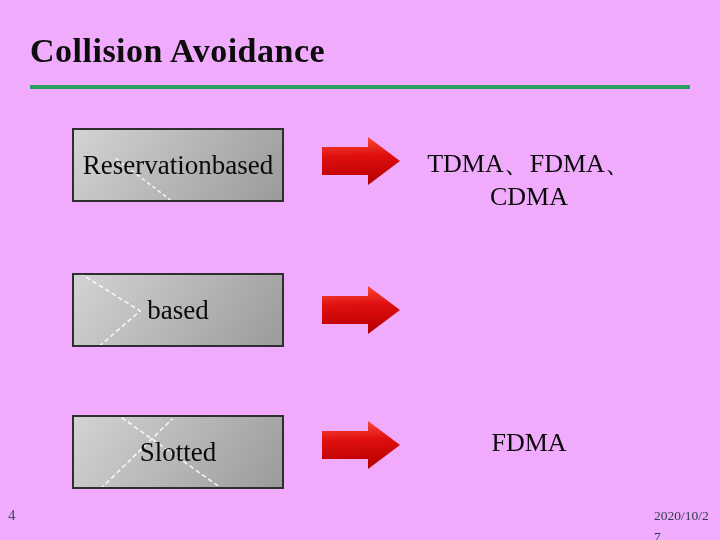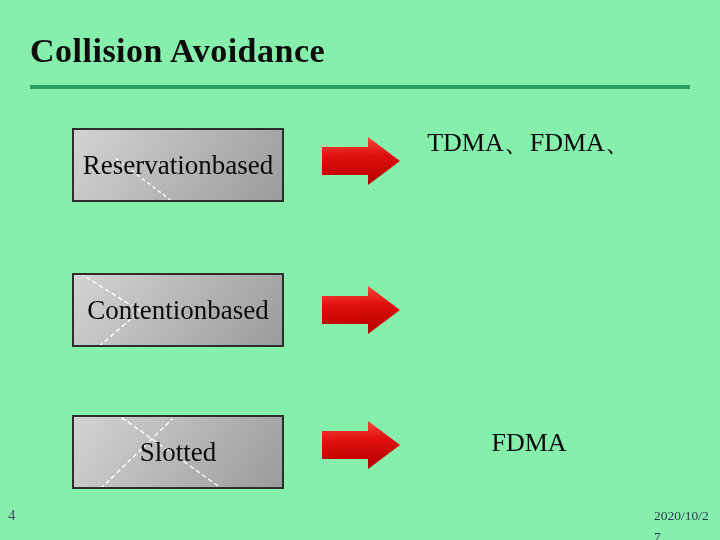--- a/index.html
+++ b/index.html
@@ -12,21 +12,21 @@
     --body-text: #0a0a0a;
     --footer-accent: #3f4e63;
     --date-color: #2e3d52;
   }
   * { margin: 0; padding: 0; box-sizing: border-box; }
   html, body { background: #ffffff; }
   .slide {
     position: relative;
     width: 720px;
     height: 540px;
-    background: #86efac;
+    background: #f0abfc;
     overflow: hidden;
     font-family: "Liberation Serif", "DejaVu Serif", serif;
     color: var(--body-text);
   }
   .title {
     position: absolute;
     left: 30px;
     top: 32px;
     font-size: 34px;
     font-weight: bold;
@@ -119,29 +119,29 @@
   <div class="rule"></div>
 
   <div class="box" style="top:128px">
     <svg class="chev" viewBox="0 0 212 74">
       <polyline points="40,30 98,74" fill="none" stroke="#ffffff" stroke-width="1.6" stroke-dasharray="4 3" opacity="0.85"></polyline>
     </svg>
     <span>Reservation</span>
     <span>based</span>
   </div>
   <div class="arrow" style="top:136px"></div>
-  <div class="result" style="top:126px">
+  <div class="result" style="top:147px">
     <div>TDMA、FDMA、</div>
+    <div>CDMA</div>
   </div>
 
   <div class="box" style="top:273px">
     <svg class="chev" viewBox="0 0 212 74">
       <polyline points="2,-2 66,38 22,76" fill="none" stroke="#ffffff" stroke-width="1.6" stroke-dasharray="5 3" opacity="0.9"></polyline>
     </svg>
-    <span>Contention</span>
     <span>based</span>
   </div>
   <div class="arrow" style="top:285px"></div>
 
   <div class="box" style="top:415px">
     <svg class="chev" viewBox="0 0 212 74">
       <polyline points="40,-4 150,74" fill="none" stroke="#ffffff" stroke-width="1.6" stroke-dasharray="5 3" opacity="0.9"></polyline>
       <polyline points="24,76 100,2" fill="none" stroke="#ffffff" stroke-width="1.6" stroke-dasharray="5 3" opacity="0.9"></polyline>
     </svg>
     <span>Slotted</span>

